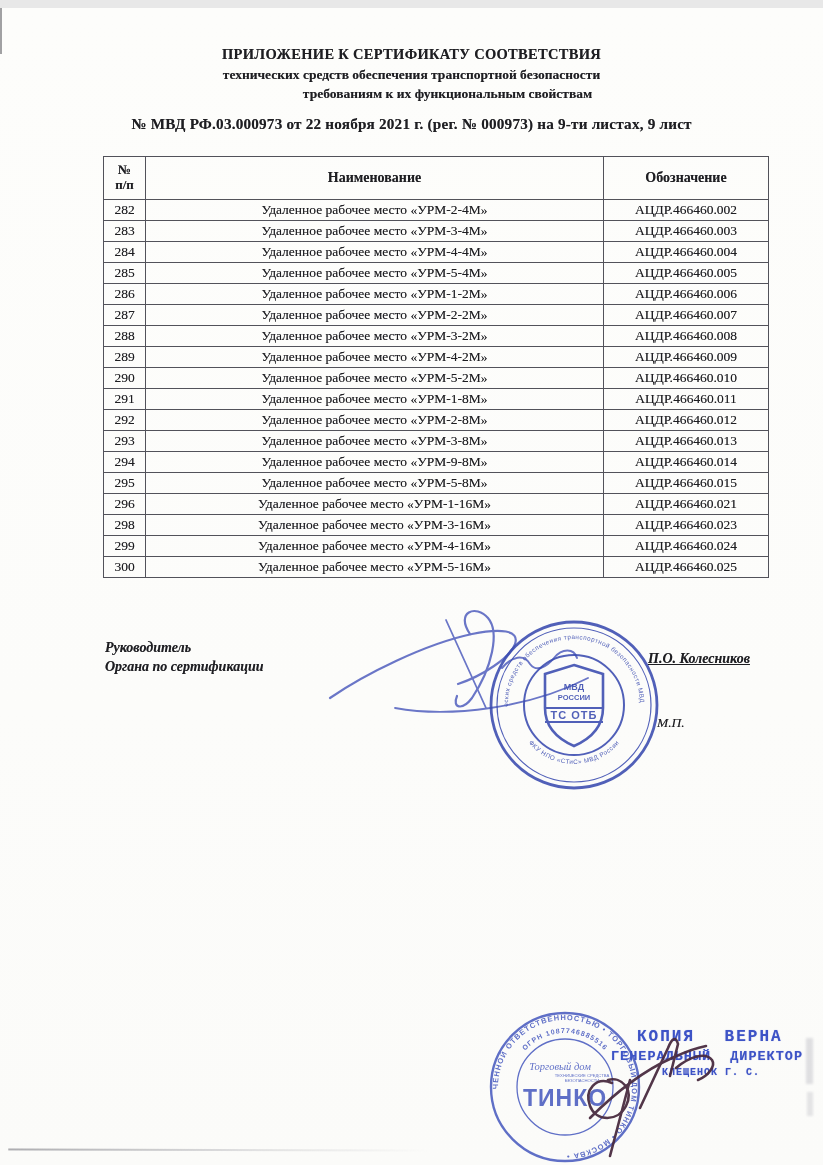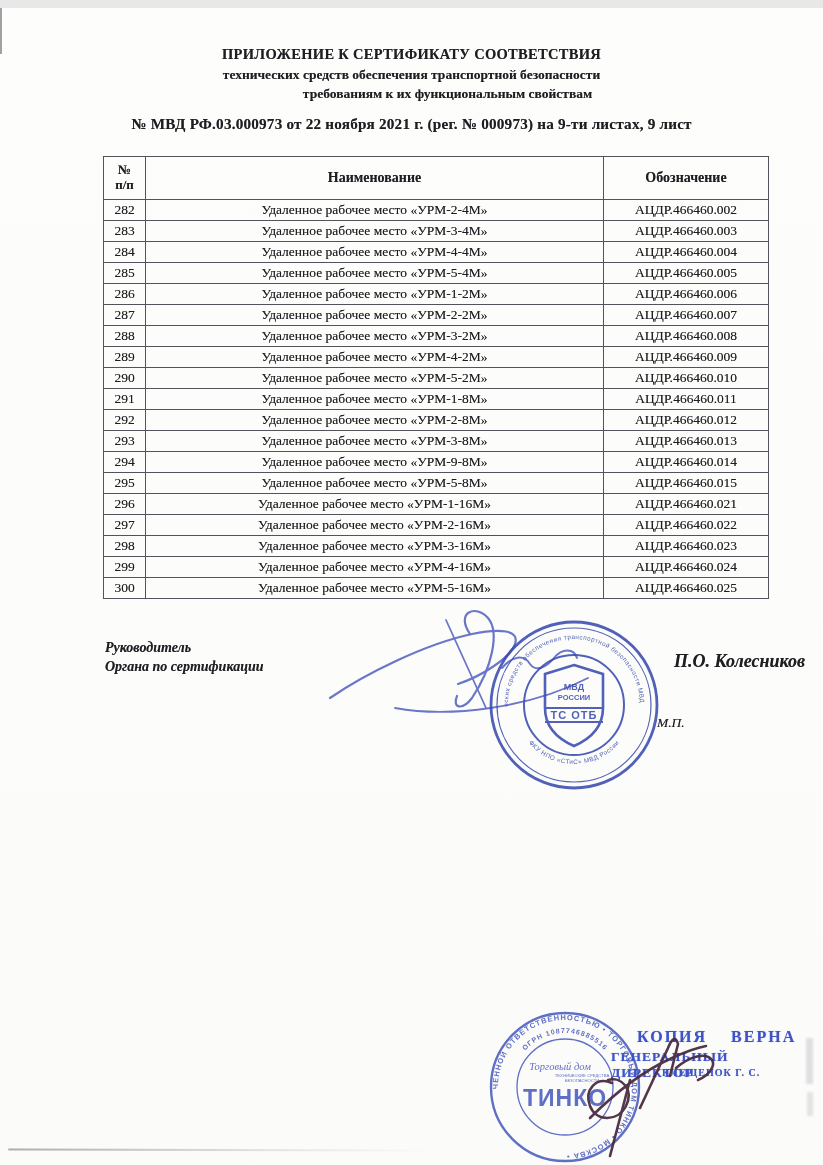--- a/index.html
+++ b/index.html
@@ -30,27 +30,27 @@
   }
   table.cert th{height:42px;font-size:14px;font-weight:bold;text-align:center;line-height:1.15;}
   table.cert th.h-num{font-size:13px;}
   table.cert td{height:20px;text-align:center;}
   col.c1{width:42px;}col.c2{width:458px;}col.c3{width:165px;}
   td.c-num{text-align:center;}
   td.c-name{padding-left:9px;}
   td.c-code{padding-left:18px;}
   
   .role{position:absolute;left:105px;top:630px;font-weight:bold;font-style:italic;font-size:14px;line-height:19px;}
-  .signer{position:absolute;left:674px;top:643px;font-weight:bold;font-style:italic;font-size:18px;}
+  .signer{position:absolute;left:648px;top:643px;font-weight:bold;font-style:italic;font-size:14px;text-decoration:underline;}
   .mp{position:absolute;left:657px;top:707px;font-style:italic;font-size:13.5px;}
   .sig-svg{position:absolute;pointer-events:none;}
   .stamp{position:absolute;opacity:0.88;}
   
   .copy-line{
-    position:absolute;font-family:Liberation Serif, serif;
+    position:absolute;font-family:Liberation Mono, monospace;
     font-weight:bold;color:#3d53c6;text-shadow:0 0 1px rgba(61,83,198,0.45);
   }
   .cl1{left:637px;top:1020px;font-size:16px;letter-spacing:2px;word-spacing:18px;}
   .cl2{left:611px;top:1041px;font-size:13.5px;letter-spacing:1px;word-spacing:10px;}
   .cl3{left:662px;top:1059px;font-size:10px;letter-spacing:1px;}
   
   .artifact{position:absolute;pointer-events:none;}
   .a-bottom{left:8px;top:1141px;width:420px;height:2px;border-radius:2px;
     background:linear-gradient(to right,rgba(110,110,118,0.55),rgba(150,150,158,0.25) 60%,transparent);
     filter:blur(0.6px);transform:rotate(0.15deg);}
@@ -168,25 +168,20 @@
       <td class="c-name">Удаленное рабочее место «УРМ-5-8М»</td>
       <td class="c-code">АЦДР.466460.015</td>
     </tr>
 
     <tr>
       <td class="c-num">296</td>
       <td class="c-name">Удаленное рабочее место «УРМ-1-16М»</td>
       <td class="c-code">АЦДР.466460.021</td>
     </tr>
 
-    <tr>
-      <td class="c-num">297</td>
-      <td class="c-name">Удаленное рабочее место «УРМ-2-16М»</td>
-      <td class="c-code">АЦДР.466460.022</td>
-    </tr>
 
     <tr>
       <td class="c-num">298</td>
       <td class="c-name">Удаленное рабочее место «УРМ-3-16М»</td>
       <td class="c-code">АЦДР.466460.023</td>
     </tr>
 
     <tr>
       <td class="c-num">299</td>
       <td class="c-name">Удаленное рабочее место «УРМ-4-16М»</td>

